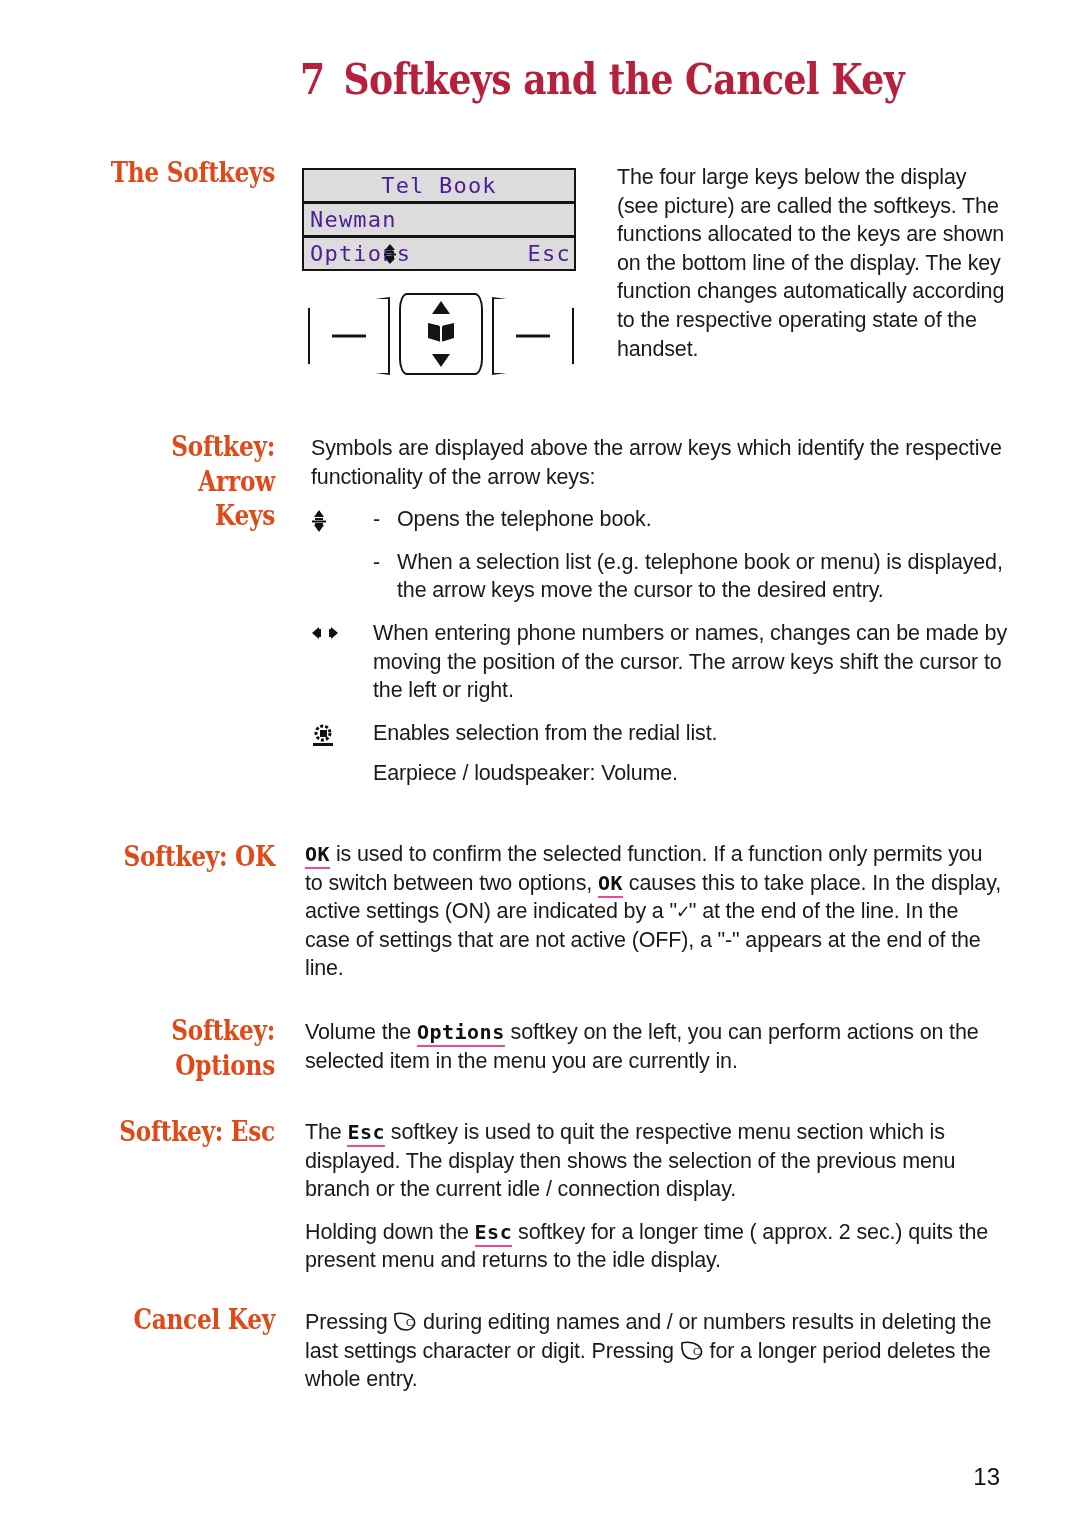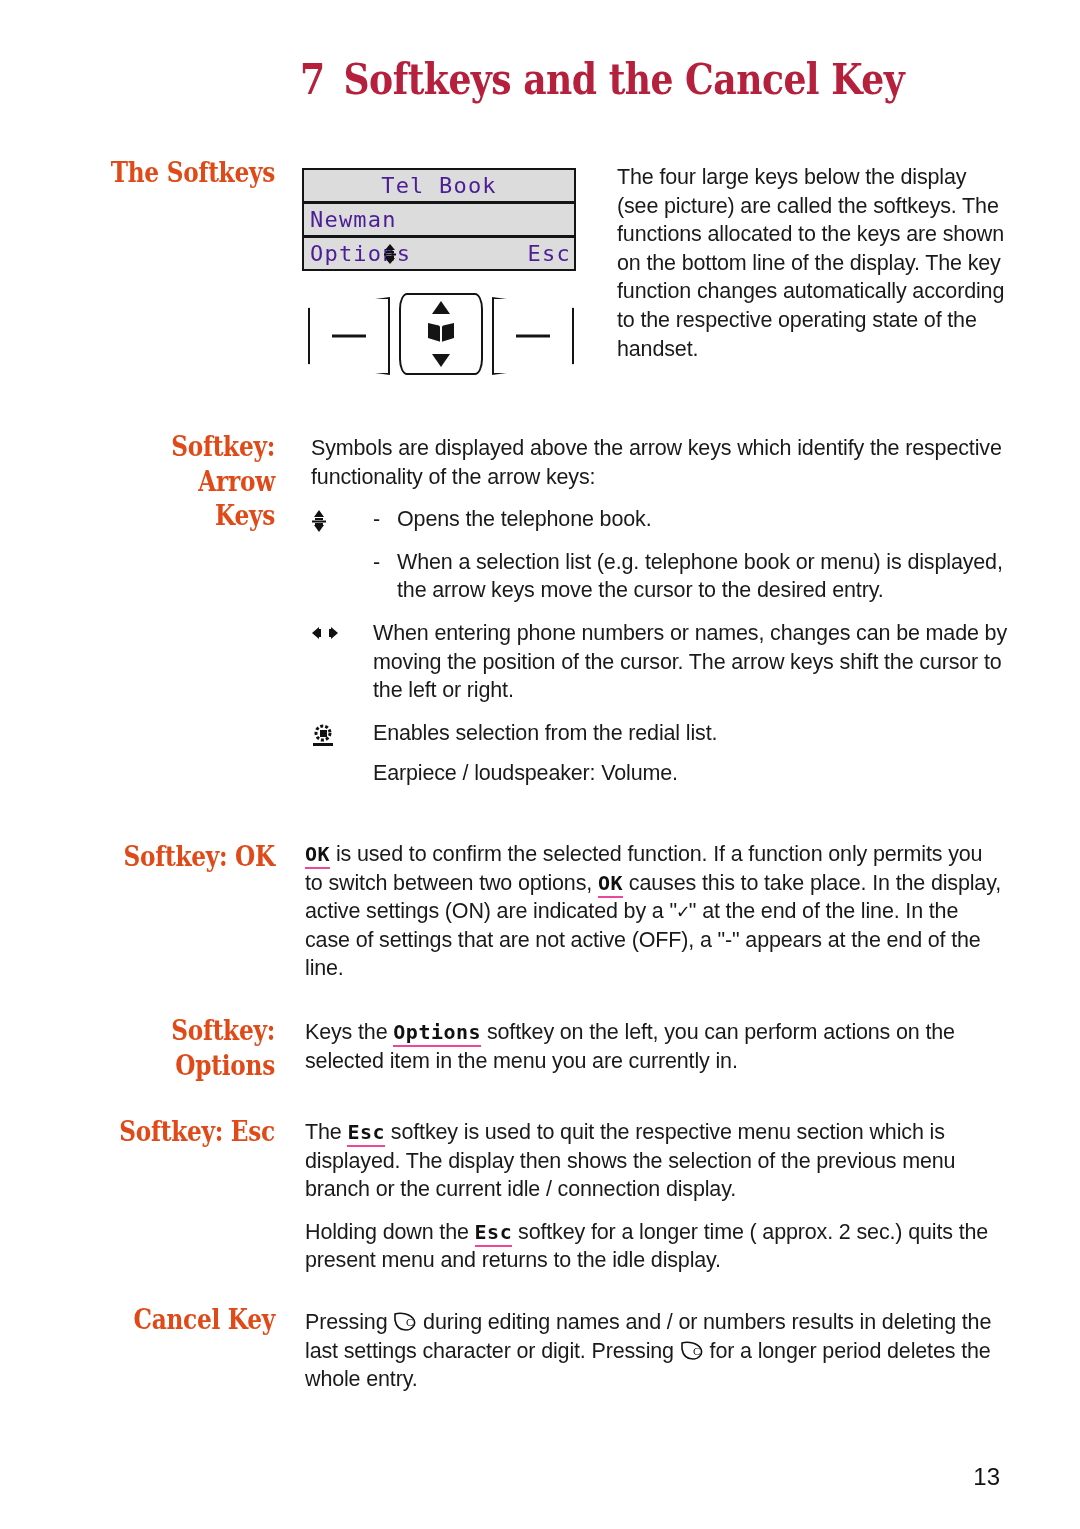--- a/index.html
+++ b/index.html
@@ -320,21 +320,21 @@
   <div class="body-col" style="left:305px; top:840px; width:700px;">
     <p><span class="pix">OK</span><span> is used to confirm the selected function. If a function only permits you to switch between two options, </span><span class="pix">OK</span><span> causes this to take place. In the display, active settings (ON) are indicated by a "</span><span class="pix-plain">✓</span><span>" at the end of the line. In the case of settings that are not active (OFF), a "-" appears at the end of the line.</span></p>
   </div>
 
   <div class="side-heading" style="top:1014px;">
     <span>Softkey:</span><br>
     <span>Options</span>
   </div>
 
   <div class="body-col" style="left:305px; top:1018px; width:710px;">
-    <p><span>Keys the </span><span class="pix">Options</span><span> softkey on the left, you can perform actions on the selected item in the menu you are currently in.</span></p>
+    <p><span>Volume the </span><span class="pix">Options</span><span> softkey on the left, you can perform actions on the selected item in the menu you are currently in.</span></p>
   </div>
 
   <div class="side-heading" style="top:1115px;">Softkey: Esc</div>
 
   <div class="body-col" style="left:305px; top:1118px; width:700px;">
     <p style=""><span>The </span><span class="pix">Esc</span><span> softkey is used to quit the respective menu section which is displayed. The display then shows the selection of the previous menu branch or the current idle / connection display.</span></p>
     <p><span>Holding down the </span><span class="pix">Esc</span><span> softkey for a longer time ( approx. 2 sec.) quits the present menu and returns to the idle display.</span></p>
   </div>
 
   <div class="side-heading" style="top:1303px;">Cancel Key</div>

